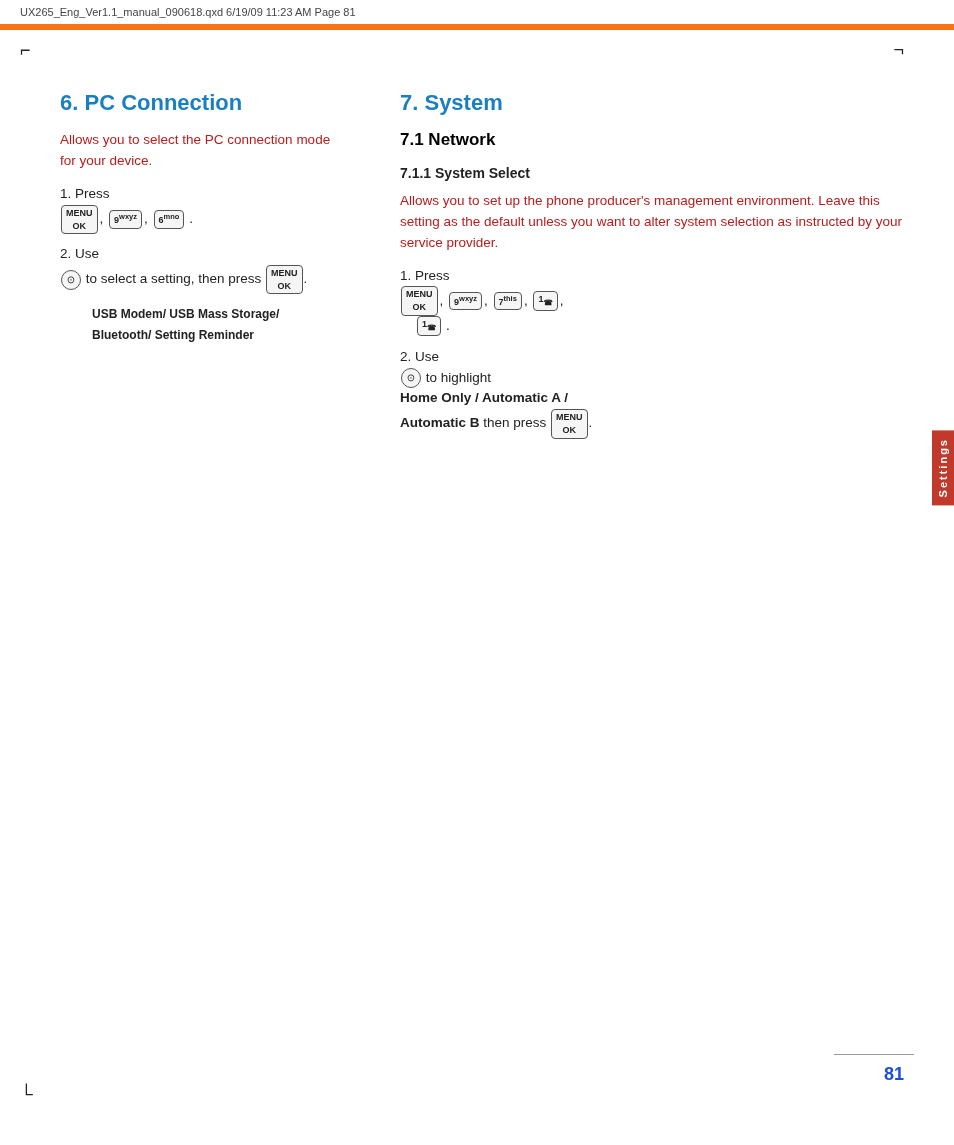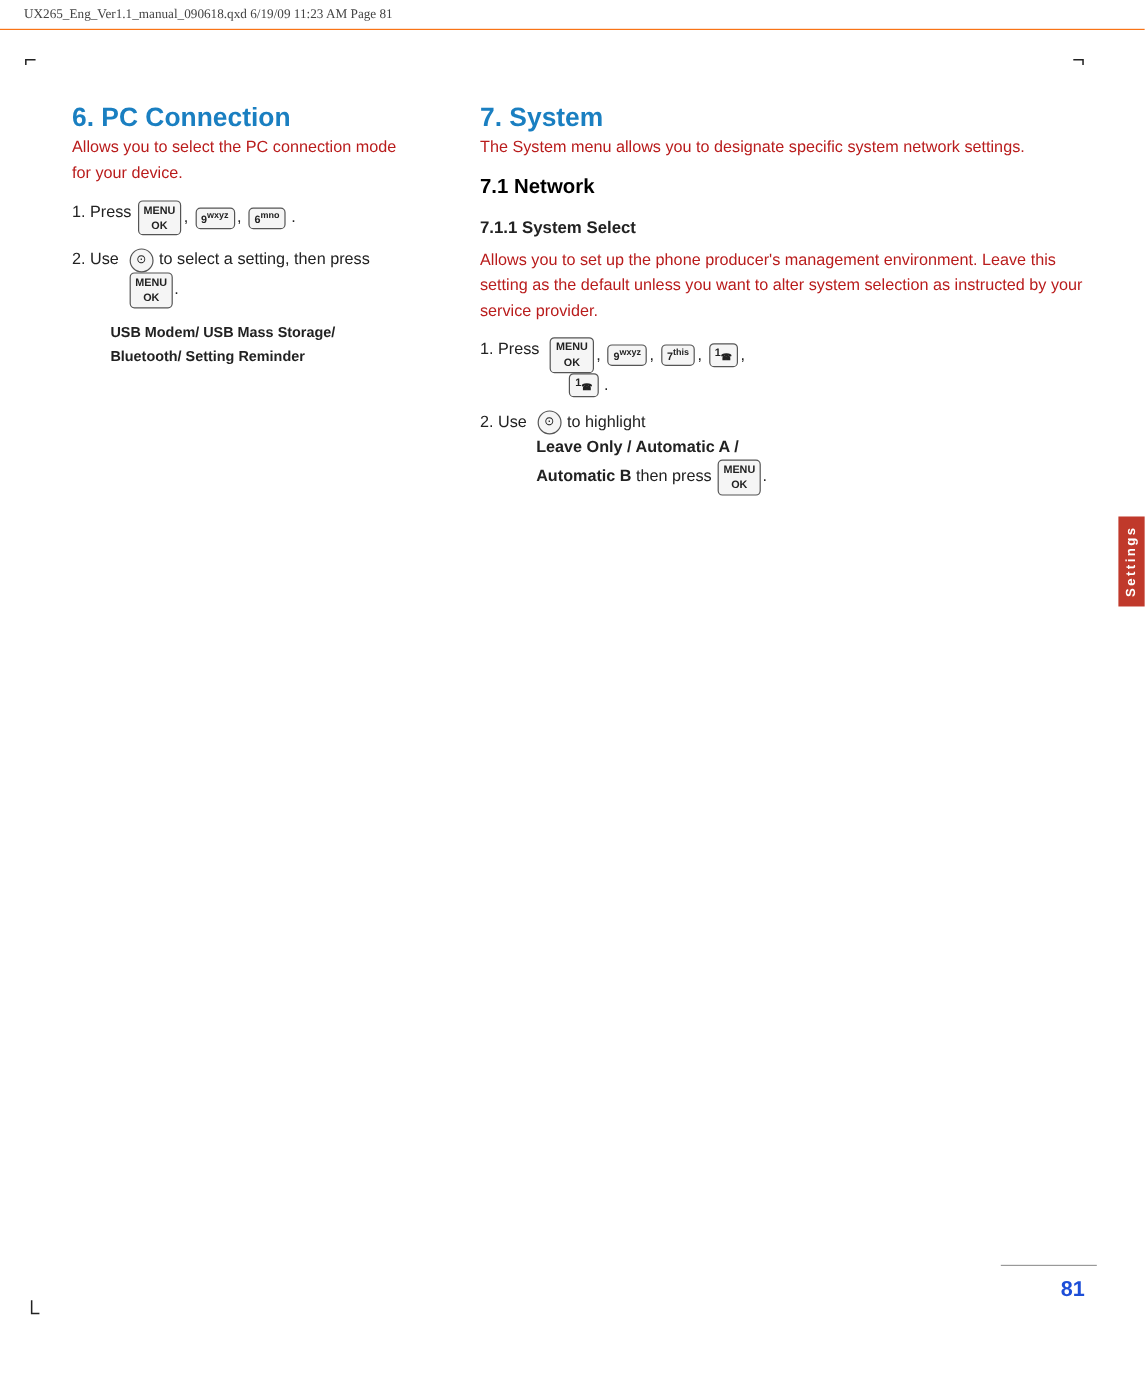--- a/index.html
+++ b/index.html
@@ -10,25 +10,25 @@
       background: #ffffff;
       font-family: Arial, Helvetica, sans-serif;
       font-size: 14px;
       color: #222;
       position: relative;
     }
 
     
     .header-bar {
       width: 100%;
-      border-bottom: 1px solid #f97316;
+      border-bottom: 6px solid #f97316;
       padding: 6px 20px;
       font-size: 11px;
       color: #444;
-      font-family: Liberation Serif, serif;
+      font-family: Liberation Sans, sans-serif;
       display: flex;
       justify-content: space-between;
       text-align: center;
     }
 
     
     .content-area {
       display: flex;
       padding: 60px 40px 40px 60px;
       gap: 0;
@@ -45,21 +45,21 @@
     .right-column {
       flex: 1;
       padding-left: 20px;
     }
 
     
     .section-title-blue {
       color: #1a7fc1;
       font-size: 22px;
       font-weight: bold;
-      margin-bottom: 2px;
+      margin-bottom: 14px;
       line-height: 1.2;
     }
 
     .section-subtitle-blue {
       color: #000000;
       font-size: 17px;
       font-weight: bold;
       margin-bottom: 14px;
       line-height: 1.2;
     }
@@ -76,20 +76,21 @@
       color: #b91c1c;
       margin-bottom: 12px;
     }
 
     .step-row {
       display: flex;
       align-items: flex-start;
       margin-bottom: 10px;
       font-size: 13.5px;
       line-height: 1.55;
+      flex-direction: column;
     }
 
     .step-label {
       flex-shrink: 0;
       margin-right: 4px;
     }
 
     .step-content {
       flex: 1;
     }
@@ -236,21 +237,20 @@
     <div class="step-indent">
       <div class="options-bold">USB Modem/ USB Mass Storage/ Bluetooth/ Setting Reminder</div>
     </div>
 
   </div>
 
   <div class="right-column">
 
     <div class="section-title-blue">7. System</div>
 
-    <p class="body-text">The System menu allows you to designate specific system network settings.</p>
 
     <div class="section-subtitle-blue">7.1  Network</div>
 
     <div class="subsection-title">7.1.1  System Select</div>
 
     <p class="body-text">Allows you to set up the phone producer's management environment. Leave this setting as the default unless you want to alter system selection as instructed by your service provider.</p>
 
     <div class="step-row">
       <span class="step-label">1. Press&nbsp;</span>
       <span class="step-content">
@@ -263,21 +263,21 @@
           <span class="key-btn key-btn-small">1<sub>☎</sub></span><span> .</span>
         </span>
       </span>
     </div>
 
     <div class="step-row">
       <span class="step-label">2. Use&nbsp;</span>
       <span class="step-content">
         <span class="nav-circle">⊙</span>
         to highlight<br>
-        <strong>Leave Only / Automatic A /</strong><br>
+        <strong>Home Only / Automatic A /</strong><br>
         <strong>Automatic B</strong> then press
         <span class="key-btn key-btn-small">MENU<br>OK</span>.
       </span>
     </div>
 
   </div>
 
 </div>
 
 <div class="bottom-divider"></div>

